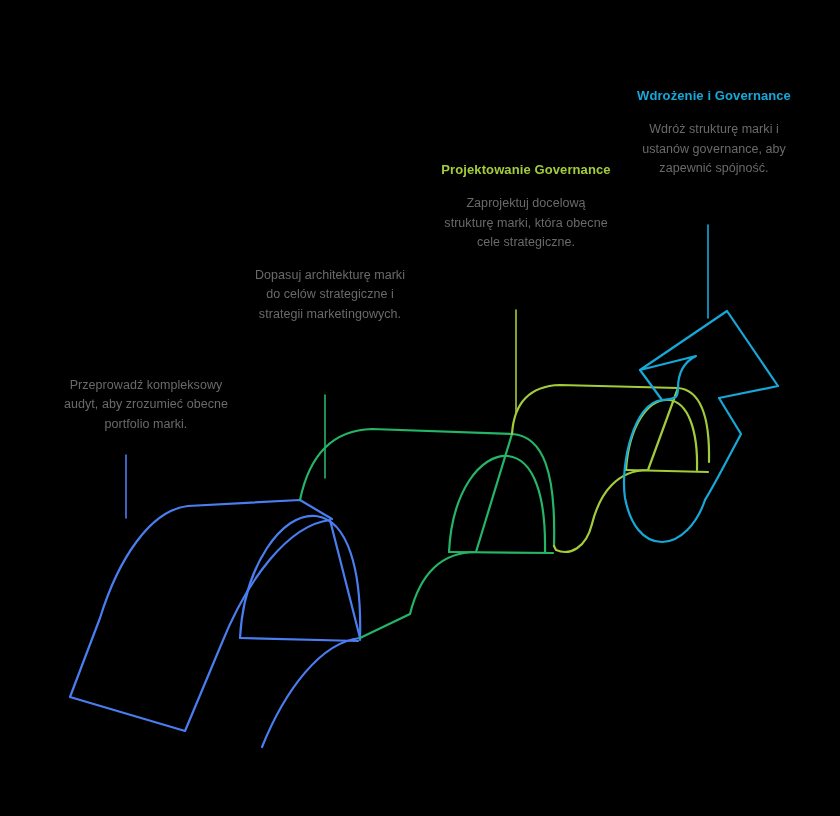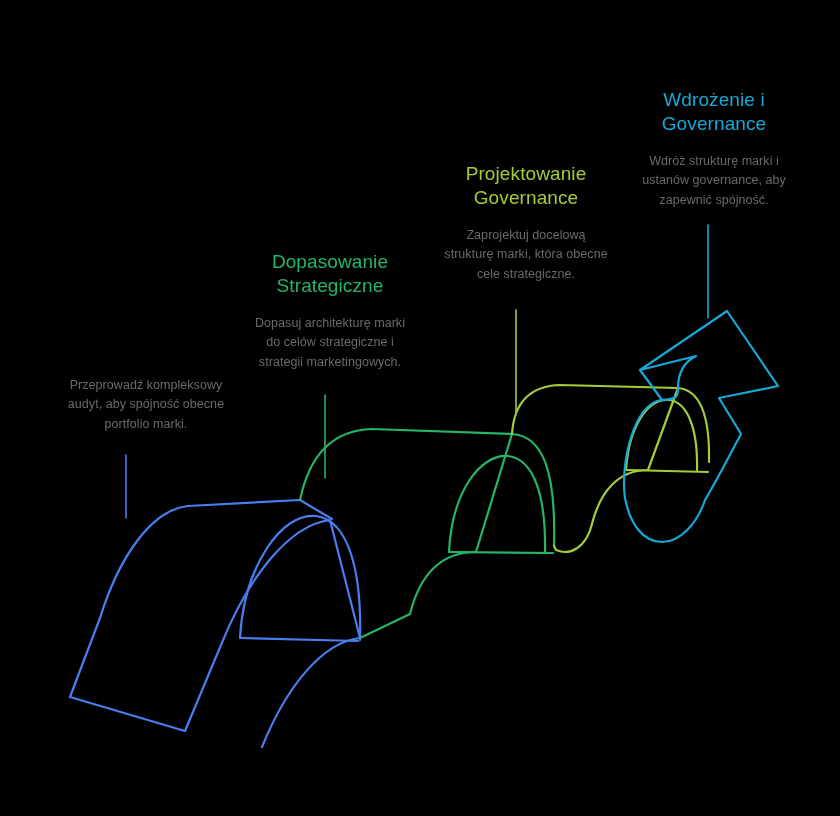--- a/index.html
+++ b/index.html
@@ -27,22 +27,22 @@
     top: 0;
     width: 840px;
     height: 816px;
     display: block;
   }
   .step-block {
     position: absolute;
     text-align: center;
   }
   .step-title {
-    font-size: 19px;
-    font-weight: normal;
+    font-size: 13px;
+    font-weight: bold;
     line-height: 1.26;
     margin: 0 0 12px 0;
     letter-spacing: 0.1px;
   }
   .step-desc {
     font-size: 12.5px;
     line-height: 1.55;
     color: #6a6a6a;
     margin: 16px;
     letter-spacing: 0.05px;
@@ -129,25 +129,24 @@
       <path d="M 640 370 L 662 400" fill="none" stroke="#16a8d8" stroke-width="2.2" stroke-linecap="round" stroke-linejoin="round"></path>
     </g>
 
     <line x1="126" y1="455" x2="126" y2="518" stroke="#4a7ef0" stroke-width="1.6" stroke-linecap="round"></line>
     <line x1="325" y1="395" x2="325" y2="478" stroke="#25b567" stroke-width="1.6" stroke-linecap="round"></line>
     <line x1="516" y1="310" x2="516" y2="412" stroke="#a3cc3a" stroke-width="1.6" stroke-linecap="round"></line>
     <line x1="708" y1="225" x2="708" y2="318" stroke="#16a8d8" stroke-width="1.6" stroke-linecap="round"></line>
   </svg>
 
   <div class="step-block" id="step-block-1">
-    <p class="step-desc">Przeprowadź kompleksowy audyt, aby spójność obecne portfolio marki.</p>
+    <p class="step-desc">Przeprowadź kompleksowy audyt, aby zrozumieć obecne portfolio marki.</p>
   </div>
 
   <div class="step-block" id="step-block-2">
-    <h3 class="step-title" style="color:#25b567">Dopasowanie Strategiczne</h3>
     <p class="step-desc">Dopasuj architekturę marki do celów strategiczne i strategii marketingowych.</p>
   </div>
 
   <div class="step-block" id="step-block-3">
     <h3 class="step-title" style="color:#a3cc3a">Projektowanie Governance</h3>
     <p class="step-desc">Zaprojektuj docelową strukturę marki, która obecne cele strategiczne.</p>
   </div>
 
   <div class="step-block" id="step-block-4">
     <h3 class="step-title" style="color:#16a8d8">Wdrożenie i Governance</h3>

